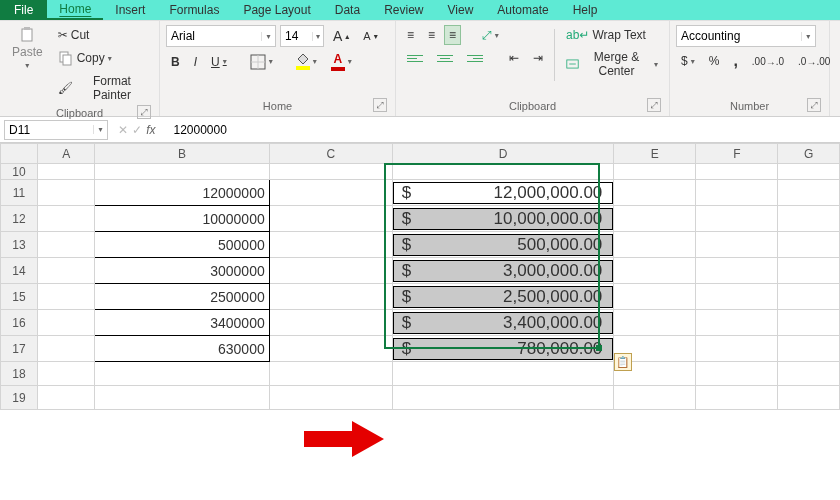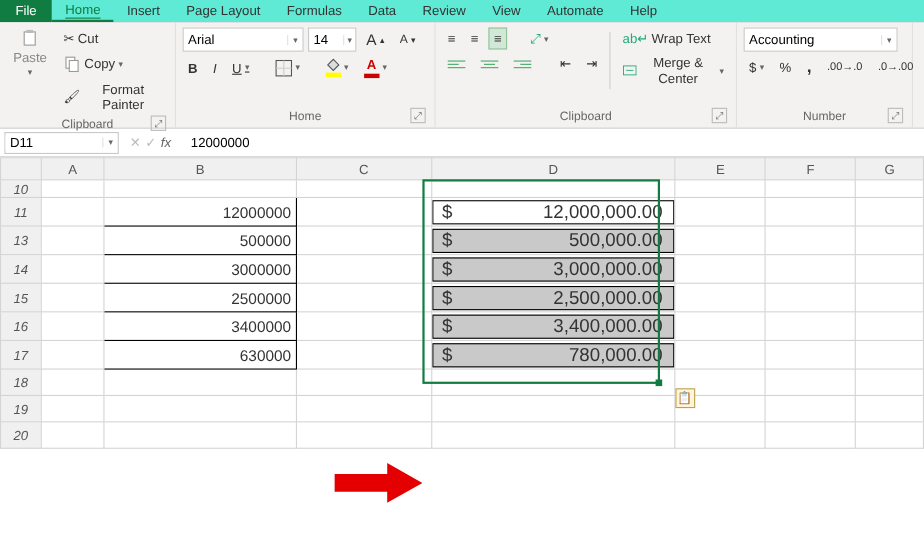--- a/index.html
+++ b/index.html
@@ -204,21 +204,20 @@
     font-size: 12px;
   }
   .grid thead th:first-child { width: 36px; background:#f0f0f0; }
   .grid tbody th {
     width: 36px;
     background: #f0f0f0;
     font-weight: normal;
     color: #555;
     text-align: center;
     font-size: 12px;
-    font-style: italic;
   }
   .colA { width: 56px; }
   .colB { width: 170px; }
   .colC { width: 120px; }
   .colD { width: 216px; }
   .colE { width: 80px; }
   .colF { width: 80px; }
   .colG { width: 60px; }
   .b-cell {
     border: 1px solid #000 !important;
@@ -264,22 +263,22 @@
     color:#b08020;
   }
 </style>
 </head>
 <body>
 
 <div class="tabs">
   <div class="file-tab">File</div>
   <div class="tab active">Home</div>
   <div class="tab">Insert</div>
+  <div class="tab">Formulas</div>
   <div class="tab">Page Layout</div>
-  <div class="tab">Formulas</div>
   <div class="tab">Data</div>
   <div class="tab">Review</div>
   <div class="tab">View</div>
   <div class="tab">Automate</div>
   <div class="tab">Help</div>
 </div>
 
 <div class="ribbon">
 
   <div class="group" style="width:160px">
@@ -540,20 +539,35 @@
             <div class="d-cell d-first">
               <span>$</span>
               <span>12,000,000.00</span>
             </div>
           </td>
           <td></td>
           <td></td>
           <td></td>
         </tr>
         <tr style="height: 26px;">
+          <th>12</th>
+          <td></td>
+          <td class="b-cell">10000000</td>
+          <td></td>
+          <td style="padding: 0px;">
+            <div class="d-cell">
+              <span>$</span>
+              <span>10,000,000.00</span>
+            </div>
+          </td>
+          <td></td>
+          <td></td>
+          <td></td>
+        </tr>
+        <tr style="height: 26px;">
           <th>13</th>
           <td></td>
           <td class="b-cell">500000</td>
           <td></td>
           <td style="padding: 0px;">
             <div class="d-cell">
               <span>$</span>
               <span>500,000.00</span>
             </div>
           </td>
@@ -634,30 +648,20 @@
         <tr>
           <th>19</th>
           <td></td>
           <td></td>
           <td></td>
           <td></td>
           <td></td>
           <td></td>
           <td></td>
         </tr>
-        <tr>
-          <th>20</th>
-          <td></td>
-          <td></td>
-          <td></td>
-          <td></td>
-          <td></td>
-          <td></td>
-          <td></td>
-        </tr>
       </tbody>
 </table>
 
 <div class="sel-outline" style="left:384px; top:20px; width:216px; height:186px;"></div>
 <div class="sel-handle" style="left:596px; top:202px;"></div>
 
 <div class="clip-icon" style="left:614px; top:210px;">📋</div>
 
 <svg class="arrow" viewBox="0 0 80 40">
   <polygon points="0,12 48,12 48,2 80,20 48,38 48,28 0,28" fill="#e40000"></polygon>

